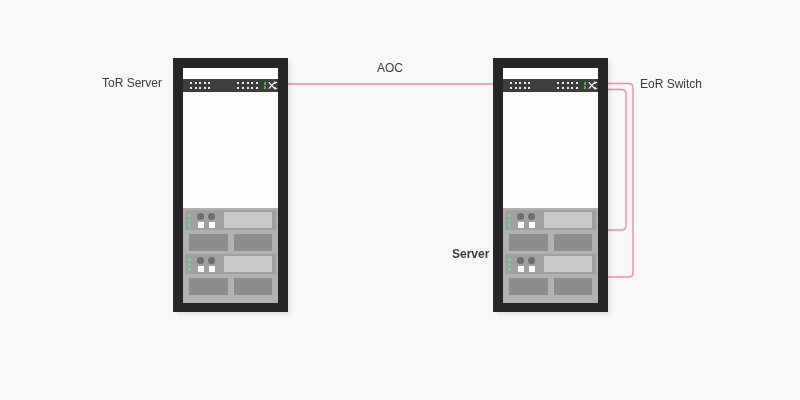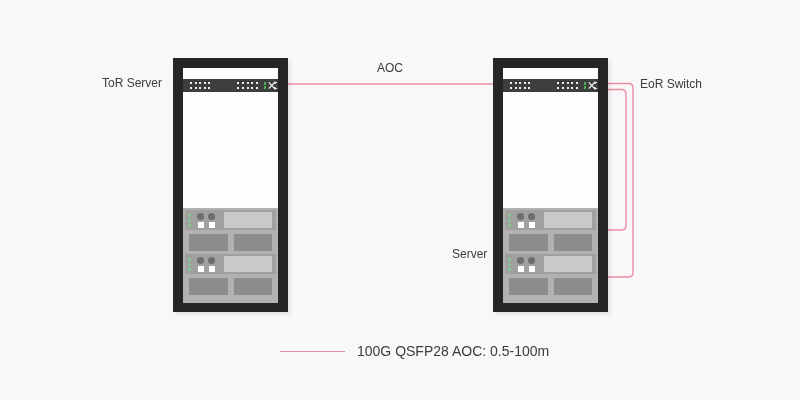--- a/index.html
+++ b/index.html
@@ -76,21 +76,21 @@
   .bay{flex:1;height:17px;background:#8d8d8d;}
   
   .label{
     position:absolute;z-index:3;
     font-size:12px;color:#3c3c3c;
     white-space:nowrap;
   }
   .label-tor{left:102px;top:76px;}
   .label-aoc{left:377px;top:61px;}
   .label-eor{left:640px;top:77px;}
-  .label-server{left:452px;top:247px;}
+  .label-server{left:452px;top:247px;font-weight:bold;}
   
   .legend{
     position:absolute;left:280px;top:343px;z-index:3;
     display:flex;align-items:center;
   }
   .legend-line{
     width:65px;height:0;
     border-top:1.5px solid #ef8ba0;
     margin-right:12px;
   }
@@ -273,18 +273,14 @@
         </div>
       </div>
     </div>
   </div>
 
   <div class="label label-tor">ToR Server</div>
   <div class="label label-aoc">AOC</div>
   <div class="label label-eor">EoR Switch</div>
   <div class="label label-server">Server</div>
 
-  <div class="legend">
-    <span class="legend-line"></span>
-    <span class="legend-text">100G QSFP28 AOC: 0.5-100m</span>
-  </div>
 
 </div>
 
 </body></html>

